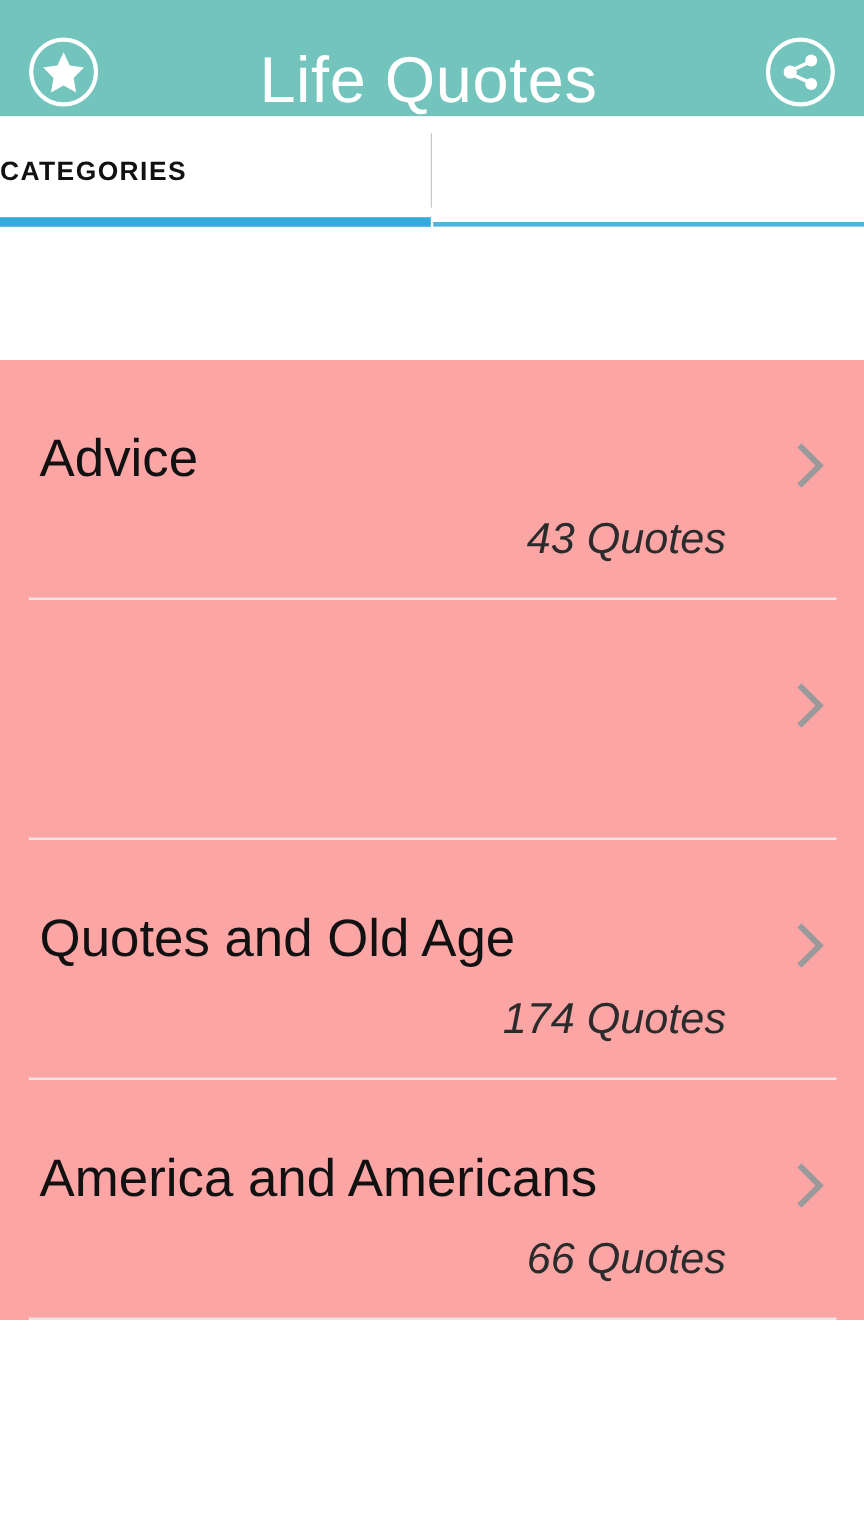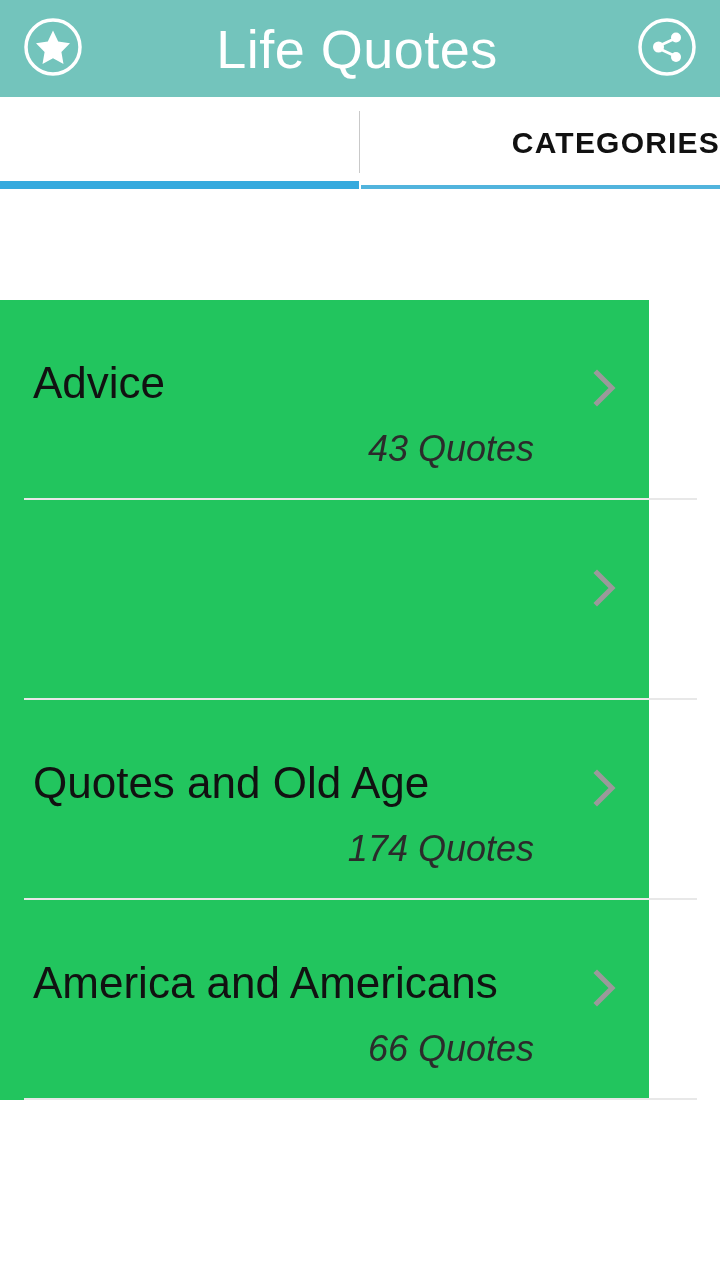--- a/index.html
+++ b/index.html
@@ -8,21 +8,21 @@
     background:#ffffff;
     font-family:"Liberation Sans", sans-serif;
     overflow:hidden;
   }
 
   
   .appbar{
     position:relative;
     width:720px; height:97px;
     background:#73c4bc;
-    display:flex; align-items:center;
+    display:flex; align-items:flex-end;
   }
   .icon-btn{
     width:70px; height:70px;
     flex:0 0 70px;
     display:flex; align-items:center; justify-content:center;
   }
   .icon-btn.left{ margin-left:18px; }
   .icon-btn.right{ margin-right:18px; }
   .app-title{
     flex:1 1 auto;
@@ -39,22 +39,22 @@
   
   .tabs{
     position:relative;
     width:720px; height:92px;
     background:#ffffff;
     display:flex;
   }
   .tab{
     position:relative;
     flex:1 1 50%;
-    display:flex; align-items:center; justify-content:flex-end;
-    font-size:30px;
+    display:flex; align-items:center; justify-content:flex-start;
+    font-size:22px;
     font-weight:bold;
     letter-spacing:1.2px;
   }
   .tab.active{ color:#111111; }
   .tab.inactive{ color:#111111; }
   .tab-divider{
     position:absolute;
     left:359px; top:14px;
     width:1px; height:62px;
     background:#c9c9c9;
@@ -120,22 +120,22 @@
   }
 
   
   .list{
     position:absolute;
     left:0; top:300px;
     width:720px;
   }
   .list-item{
     position:relative;
-    width:649px; height:200px;
-    background:#22c55e;
+    width:720px; height:200px;
+    background:#fca5a5;
   }
   .cat-name{
     position:absolute;
     left:33px; top:57px;
     font-size:44px;
     font-weight:400;
     color:#111111;
     line-height:52px;
     white-space:nowrap;
   }

